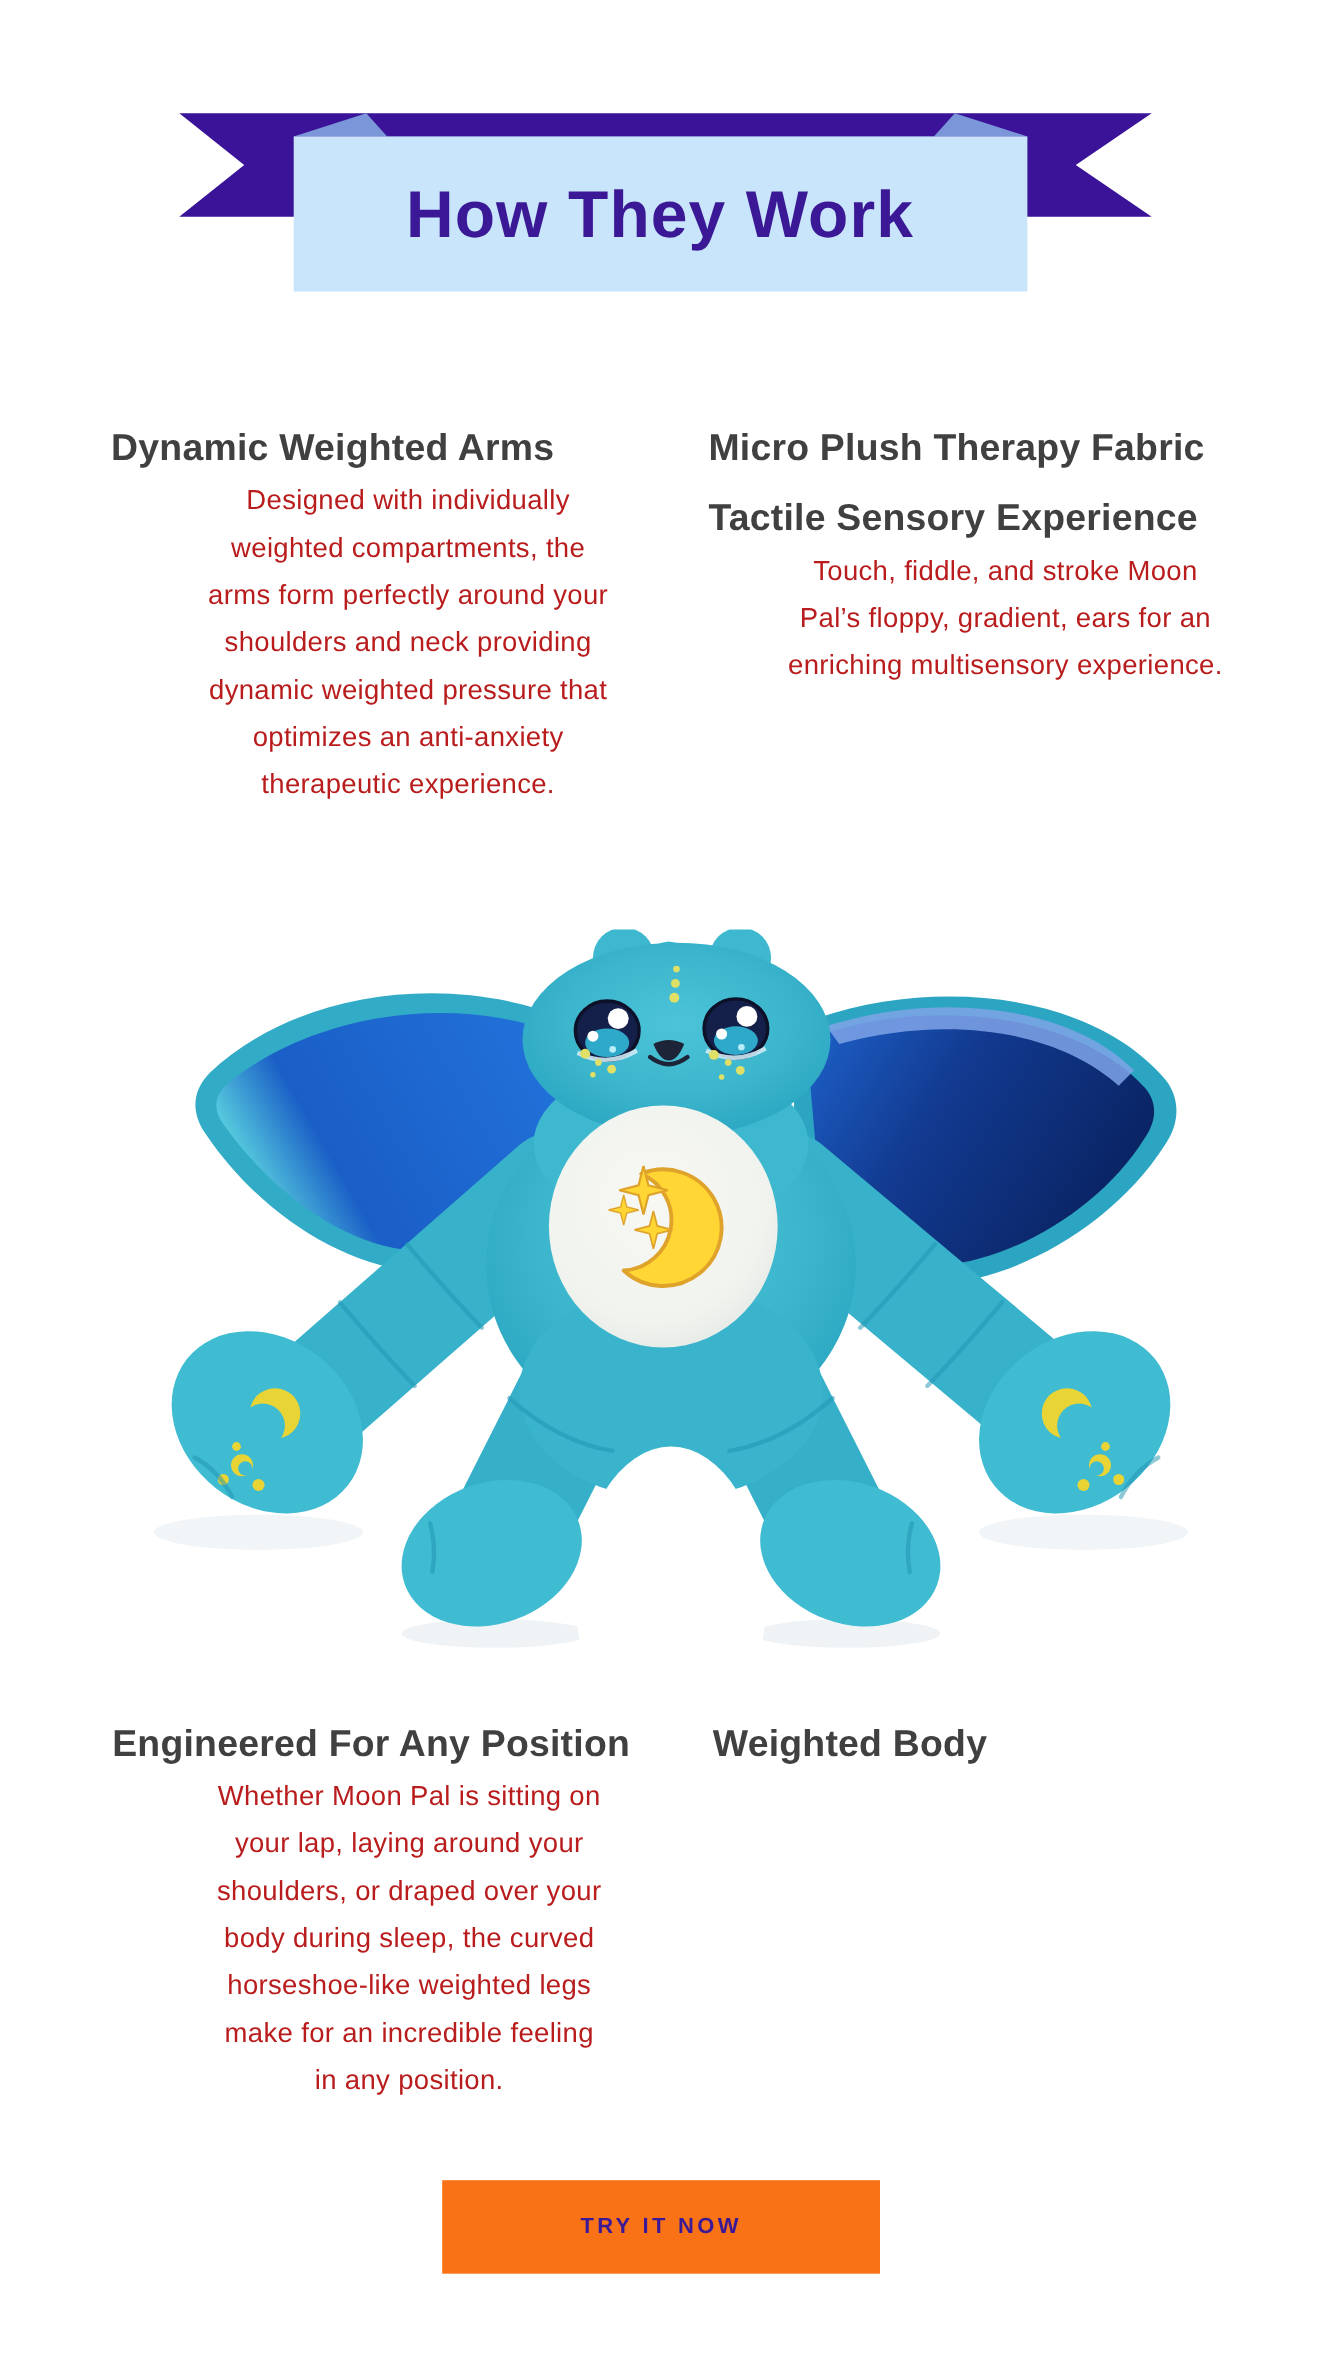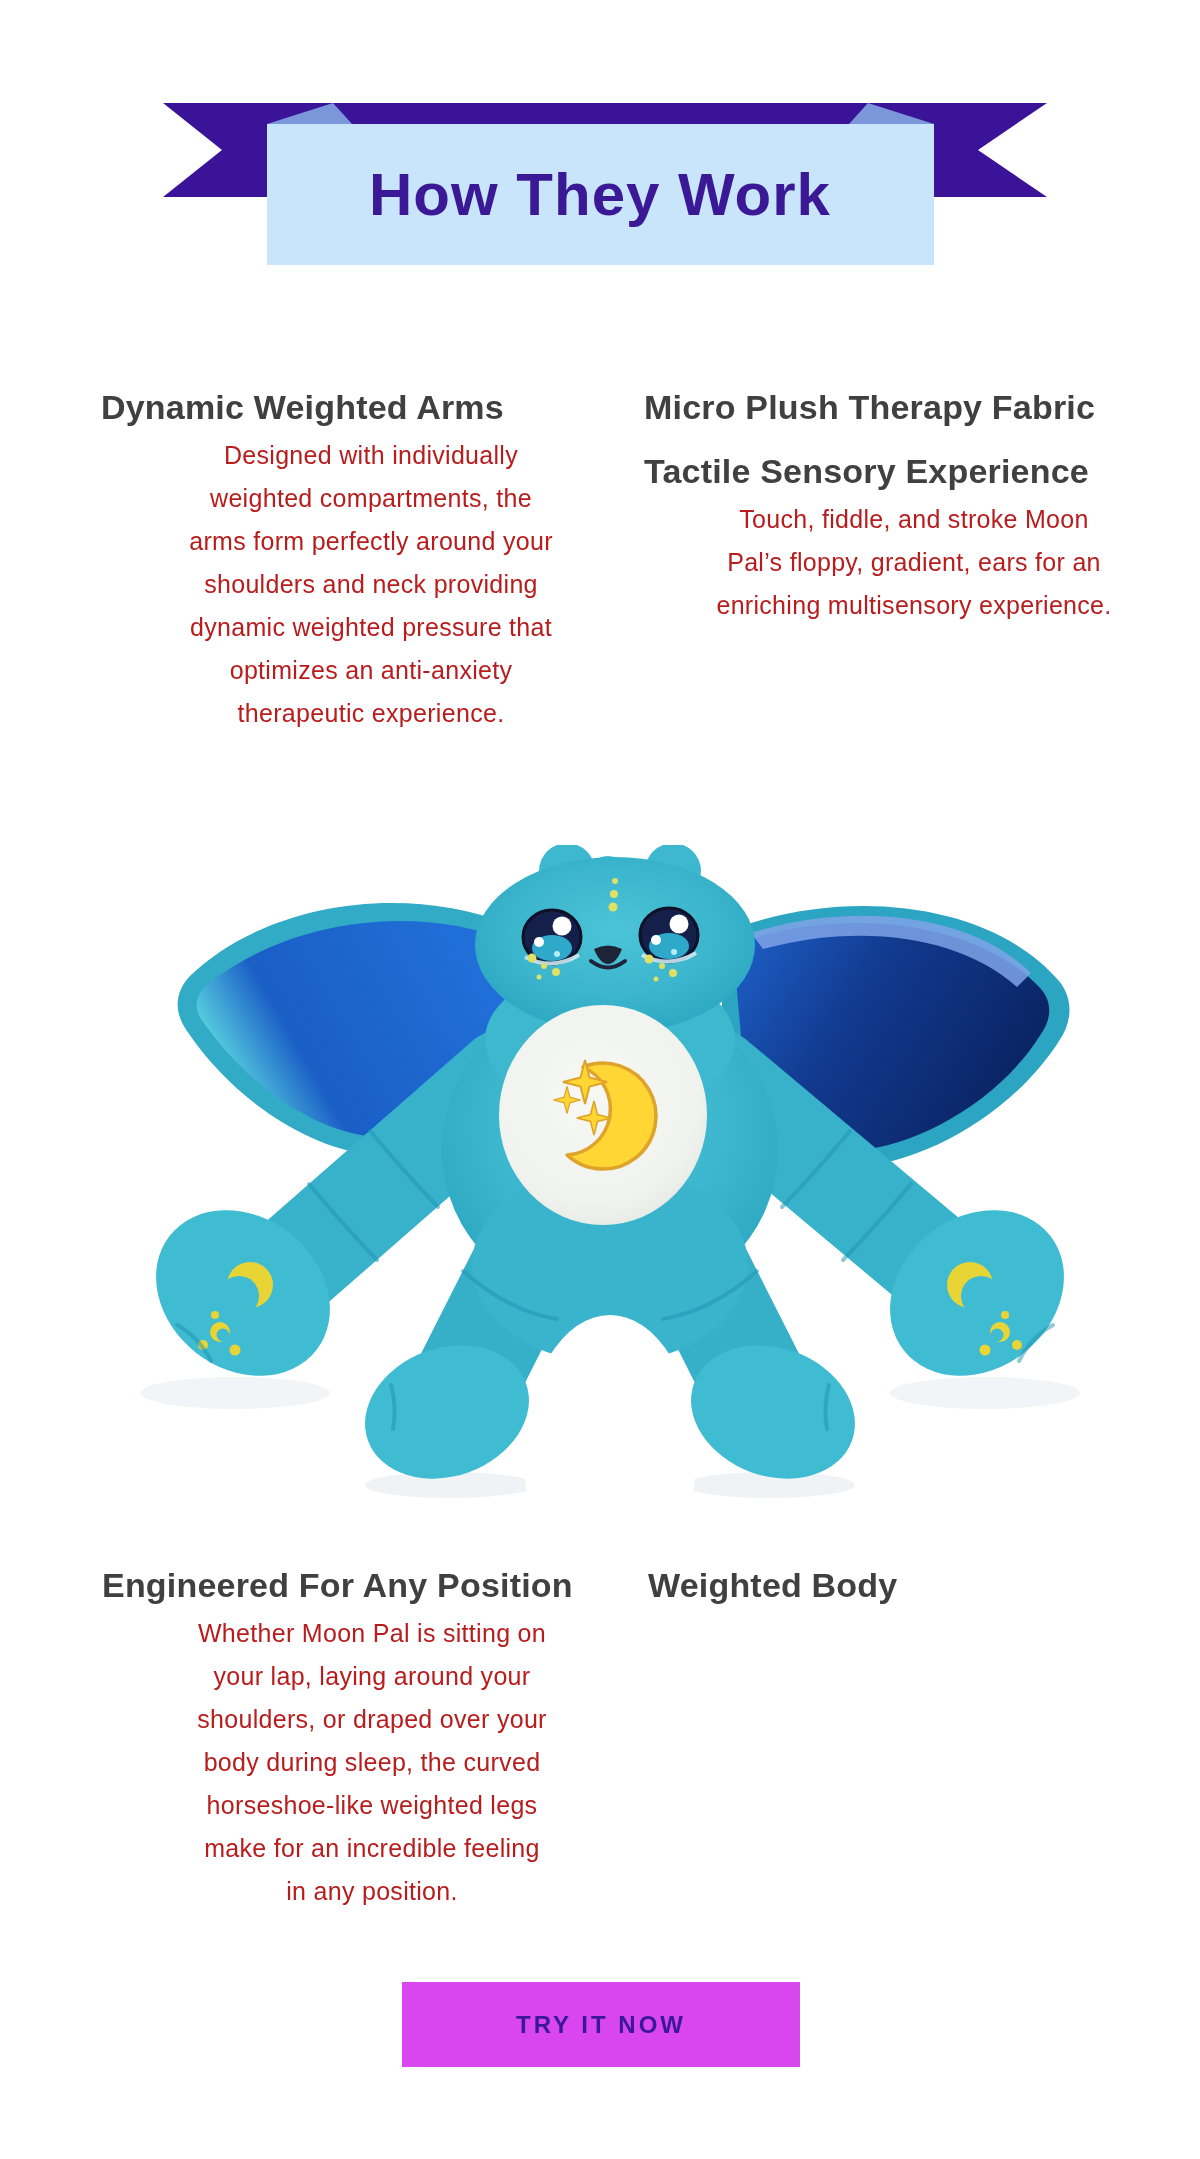--- a/index.html
+++ b/index.html
@@ -23,24 +23,24 @@
   }
   #feature-top-left{left:101px;top:386px;}
   #features-top-right{position:absolute;left:644px;top:386px;width:540px;}
   #features-top-right .feature{position:static;}
   #features-top-right .feature.second{margin-top:22px;}
   #feature-bottom-left{left:88px;top:1564px;margin-left:14px;}
   #feature-bottom-right{left:648px;top:1564px;}
   .plush{position:absolute;left:115px;top:845px;}
   .cta{
     position:absolute;left:402px;top:1982px;width:398px;height:85px;
-    background:#d946ef;border:none;cursor:pointer;
+    background:#f97316;border:none;cursor:pointer;
     display:flex;align-items:center;justify-content:center;
     color:#3b1896;font-family:"Liberation Sans", sans-serif;
-    font-size:24px;font-weight:700;letter-spacing:3px;
+    font-size:20px;font-weight:700;letter-spacing:3px;
   }
 </style>
 </head>
 <body>
 
 <svg class="banner-svg" width="1200" height="300" viewBox="0 0 1200 300" aria-hidden="true">
   <polygon points="163,103 1047,103 978,150 1047,197 163,197 222,150" fill="#3a1398"></polygon>
   <polygon points="267,124 333,103 352,124" fill="#7b96d9"></polygon>
   <polygon points="934,124 868,103 849,124" fill="#7b96d9"></polygon>
   <rect x="267" y="124" width="667" height="141" fill="#c9e5fb"></rect>

